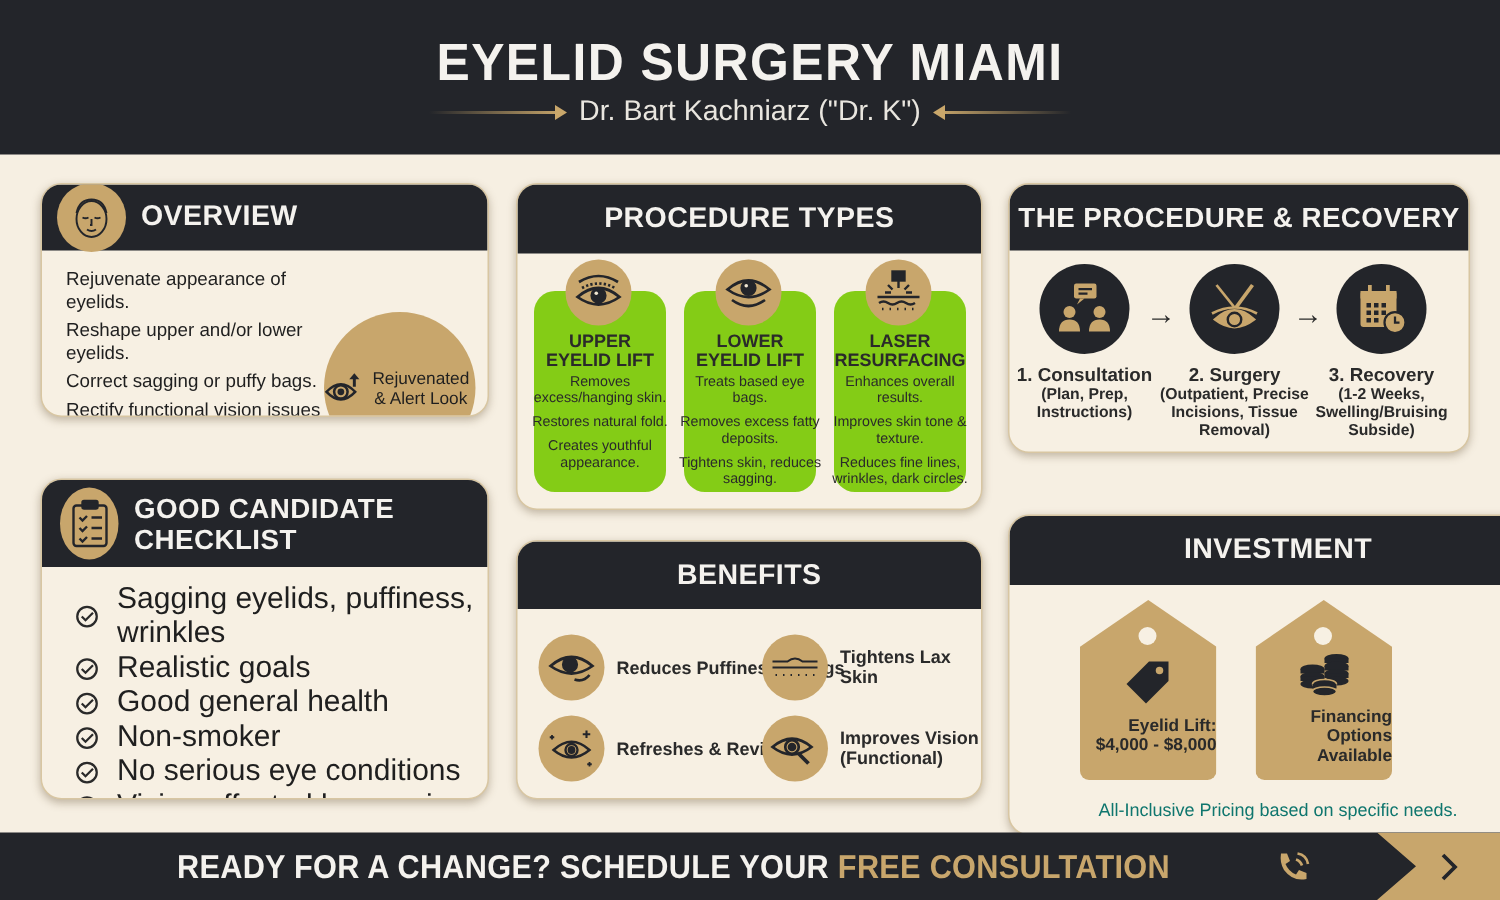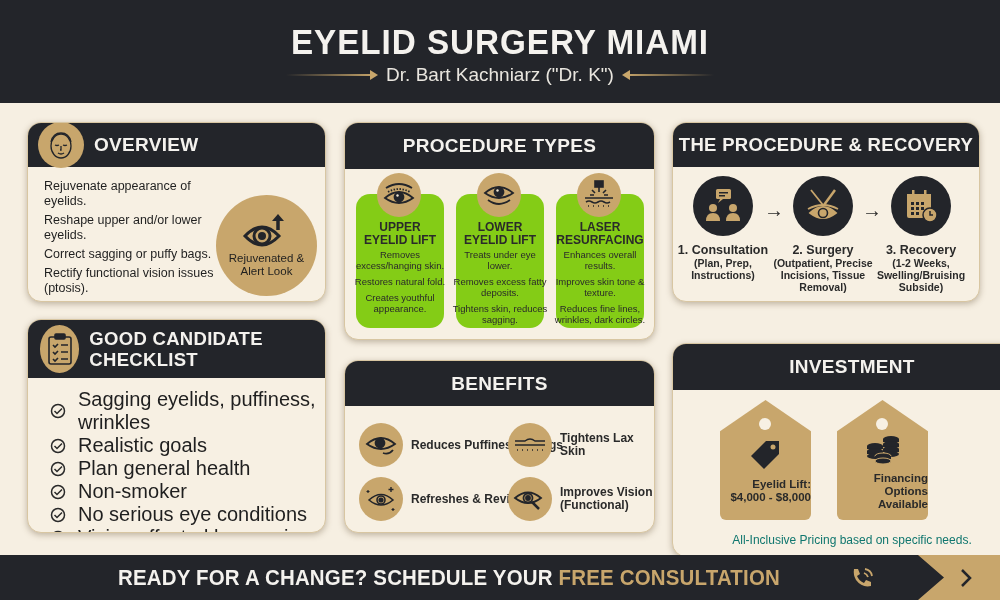--- a/index.html
+++ b/index.html
@@ -57,28 +57,28 @@
     .gold-circle {
       background: #c8a66c; border-radius: 50%;
       display: flex; align-items: center; justify-content: center;
     }
     .dark-circle {
       background: #23252a; border-radius: 50%;
       display: flex; align-items: center; justify-content: center;
     }
 
     
-    #overview { left: 27px; top: 122px; width: 299px; height: 180px; }
+    #overview { left: 27px; top: 122px; width: 299px; height: 156px; }
     #overview .card-head { height: 44px; justify-content: flex-start; padding-left: 10px; }
     #overview .card-head .gold-circle { width: 46px; height: 46px; margin-right: 10px; margin-top: 0; }
     #overview ul { list-style: none; position: absolute; left: 16px; top: 56px; width: 175px; }
     #overview li { font-size: 12.5px; line-height: 15px; margin-bottom: 4px; }
     #overview .badge {
-      position: absolute; left: 188px; top: 72px; width: 101px; height: 101px;
-      flex-direction: column;
+      position: absolute; left: 188px; top: 85px; width: 101px; height: 101px;
+      flex-direction: row;
     }
     #overview .badge .badge-text { font-size: 11.5px; text-align: center; line-height: 13px; margin-top: 2px; }
 
     
     #checklist { left: 27px; top: 319px; width: 299px; height: 214px; }
     #checklist .card-head { height: 58px; justify-content: flex-start; padding-left: 12px; }
     #checklist .card-head .gold-circle { width: 48px; height: 48px; margin-right: 10px; }
     #checklist .card-head .head-text { font-size: 18.5px; line-height: 21px; text-align: left; }
     #checklist ul { list-style: none; position: absolute; left: 22px; top: 68px; }
     #checklist li { font-size: 20px; line-height: 23px; display: flex; align-items: center; gap: 12px; }
@@ -214,21 +214,21 @@
           <circle cx="8" cy="8" r="6.5"></circle>
           <path d="M4.5 8 l2.5 2.5 l5 -5"></path>
         </svg>
         <span>Realistic goals</span>
       </li>
     <li>
         <svg width="16" height="16" viewBox="0 0 16 16" fill="none" stroke="#2a2a2a" stroke-width="1.5">
           <circle cx="8" cy="8" r="6.5"></circle>
           <path d="M4.5 8 l2.5 2.5 l5 -5"></path>
         </svg>
-        <span>Plan general health</span>
+        <span>Good general health</span>
       </li>
     <li>
         <svg width="16" height="16" viewBox="0 0 16 16" fill="none" stroke="#2a2a2a" stroke-width="1.5">
           <circle cx="8" cy="8" r="6.5"></circle>
           <path d="M4.5 8 l2.5 2.5 l5 -5"></path>
         </svg>
         <span>Non-smoker</span>
       </li>
     <li>
         <svg width="16" height="16" viewBox="0 0 16 16" fill="none" stroke="#2a2a2a" stroke-width="1.5">
@@ -272,21 +272,21 @@
     <span class="gold-circle">
       <svg width="34" height="26" viewBox="0 0 34 26" fill="none" stroke="#23252a" stroke-width="1.8">
         <path d="M3 11 Q17 -1 31 11 Q17 21 3 11 Z"></path>
         <circle cx="17" cy="10" r="4.5" fill="#23252a"></circle>
         <circle cx="15.5" cy="8.5" r="1.2" fill="#f0e6d2" stroke="none"></circle>
         <path d="M6 18 Q17 26 28 18"></path>
       </svg>
     </span>
     <div class="ptitle">LOWER EYELID LIFT</div>
     <div class="pitems">
-      <div class="pitem">Treats under eye lower.</div>
+      <div class="pitem">Treats based eye bags.</div>
       <div class="pitem">Removes excess fatty deposits.</div>
       <div class="pitem">Tightens skin, reduces sagging.</div>
     </div>
   </div>
 
   <div class="ptype" style="left:211px;">
     <span class="gold-circle">
       <svg width="34" height="30" viewBox="0 0 34 30" fill="none" stroke="#23252a" stroke-width="1.6">
         <rect x="13" y="1" width="8" height="6" fill="#23252a"></rect>
         <path d="M17 7 v5"></path>

